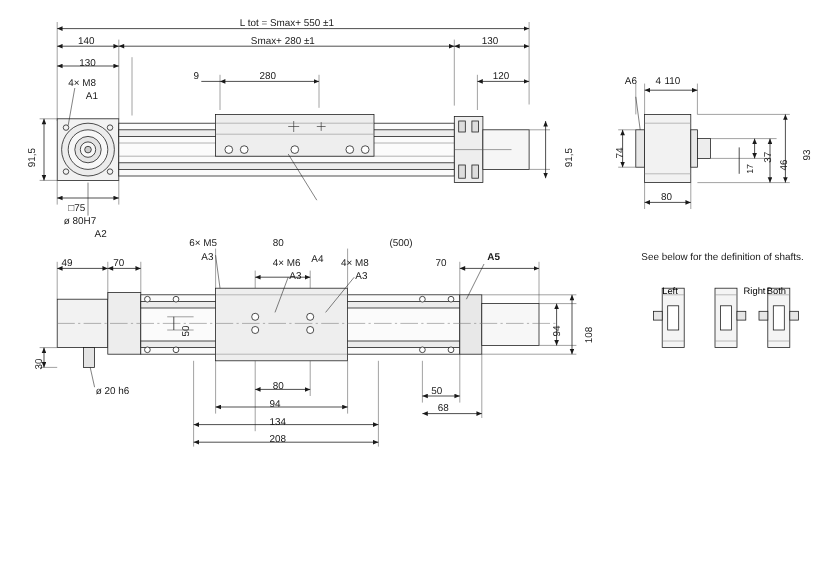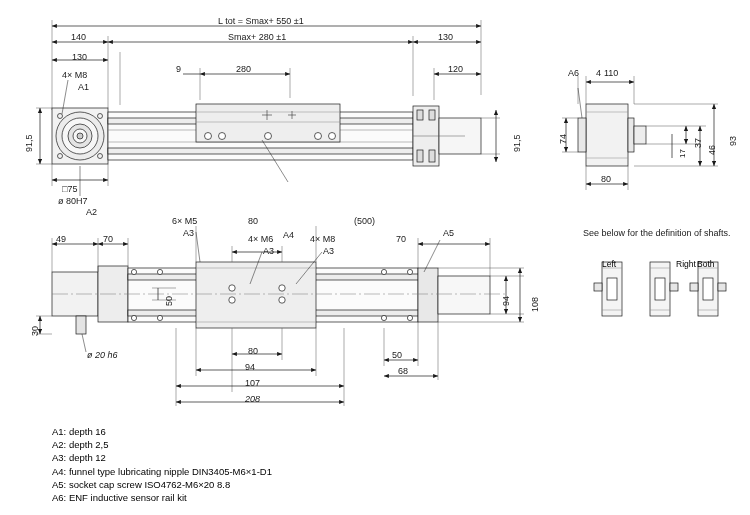--- a/index.html
+++ b/index.html
@@ -325,41 +325,33 @@
   <div class="lbl" style="left:56px; top:234px;">49</div>
   <div class="lbl" style="left:103px; top:234px;">70</div>
   <div class="lbl" style="left:396px; top:234px;">70</div>
   <div class="lbl" style="left:354px; top:216px;">(500)</div>
   <div class="lbl" style="left:172px; top:216px;">6× M5</div>
   <div class="lbl" style="left:248px; top:234px;">4× M6</div>
   <div class="lbl" style="left:310px; top:234px;">4× M8</div>
   <div class="lbl" style="left:248px; top:216px;">80</div>
   <div class="lbl" style="left:248px; top:346px;">80</div>
   <div class="lbl" style="left:245px; top:362px;">94</div>
-  <div class="lbl" style="left:245px; top:378px;">107</div>
-  <div class="lbl" style="left:245px; top:394px;font-style:italic;">208</div>
+  <div class="lbl" style="left:245px; top:378px;">134</div>
+  <div class="lbl" style="left:245px; top:394px;">208</div>
   <div class="lbl" style="left:392px; top:350px;">50</div>
   <div class="lbl" style="left:398px; top:366px;">68</div>
   <div class="lbl vert" style="left:30px; top:336px;">30</div>
   <div class="lbl vert" style="left:164px; top:306px;">50</div>
   <div class="lbl vert" style="left:501px; top:306px;">94</div>
   <div class="lbl vert" style="left:530px; top:312px;">108</div>
-  <div class="lbl" style="left:87px; top:350px;font-style:italic;">ø 20 h6</div>
+  <div class="lbl" style="left:87px; top:350px;">ø 20 h6</div>
   <div class="lbl" style="left:183px; top:228px;">A3</div>
   <div class="lbl" style="left:263px; top:246px;">A3</div>
   <div class="lbl" style="left:323px; top:246px;">A3</div>
-  <div class="lbl" style="left:443px; top:228px;">A5</div>
+  <div class="lbl" style="left:443px; top:228px;font-weight:bold;">A5</div>
 
   <div class="lbl" style="left:583px; top:228px;">See below for the definition of shafts.</div>
   <div class="shaftcap" style="left:602px; top:243px;">Left</div>
   <div class="shaftcap" style="left:676px; top:243px;">Right</div>
   <div class="shaftcap" style="left:697px; top:243px;">Both</div>
 
-  <div class="notes">
-    <div>A1: depth 16</div>
-    <div>A2: depth 2,5</div>
-    <div>A3: depth 12</div>
-    <div>A4: funnel type lubricating nipple DIN3405-M6×1-D1</div>
-    <div>A5: socket cap screw ISO4762-M6×20 8.8</div>
-    <div>A6: ENF inductive sensor rail kit</div>
-  </div>
 
 </div>
 
 </body></html>

